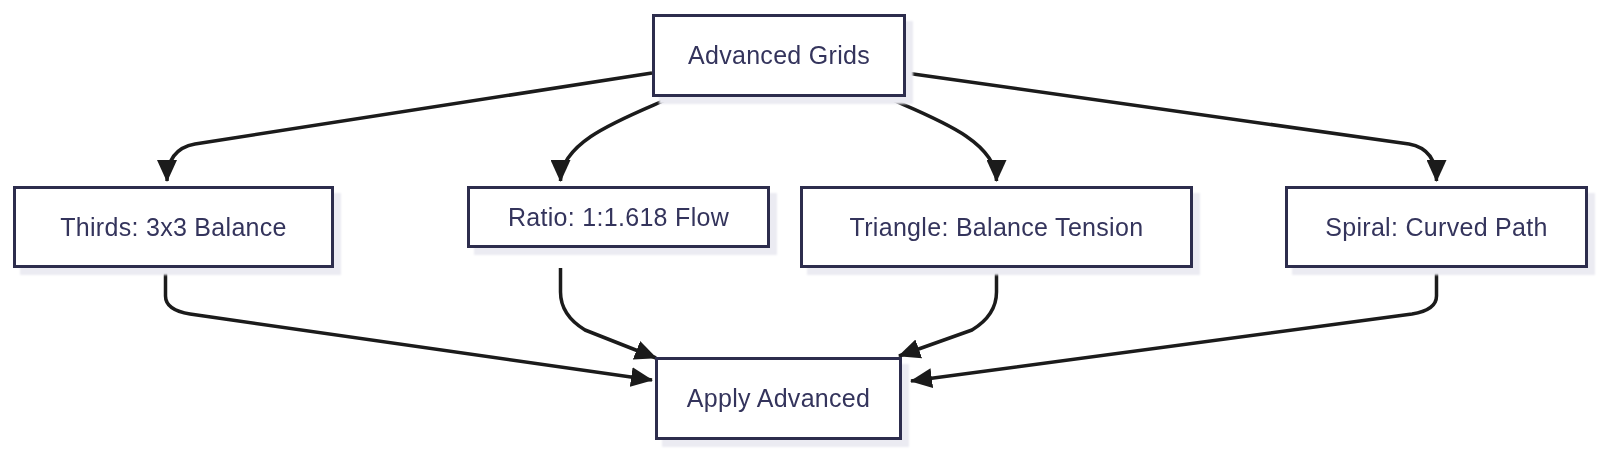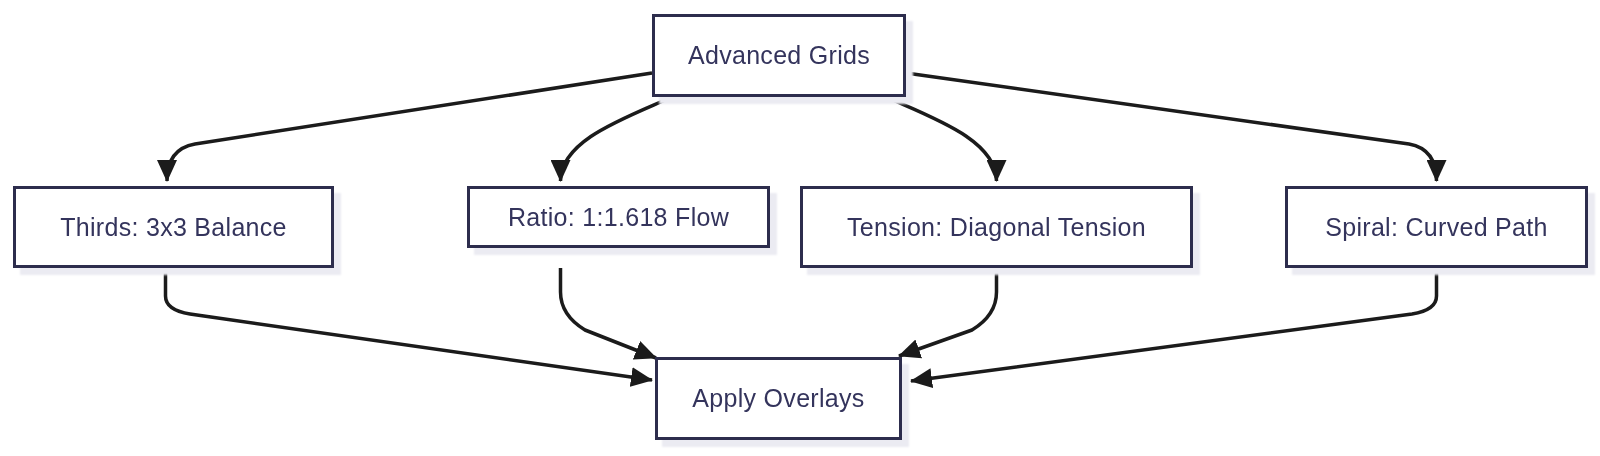--- a/index.html
+++ b/index.html
@@ -77,24 +77,24 @@
 
   <div class="node n-thirds">
     <span>Thirds: 3x3 Balance</span>
   </div>
 
   <div class="node n-ratio">
     <span>Ratio: 1:1.618 Flow</span>
   </div>
 
   <div class="node n-triangle">
-    <span>Tension: Diagonal Tension</span>
+    <span>Triangle: Balance Tension</span>
   </div>
 
   <div class="node n-spiral">
     <span>Spiral: Curved Path</span>
   </div>
 
   <div class="node n-apply">
-    <span>Apply Overlays</span>
+    <span>Apply Advanced</span>
   </div>
 
 </div>
 
 </body></html>

